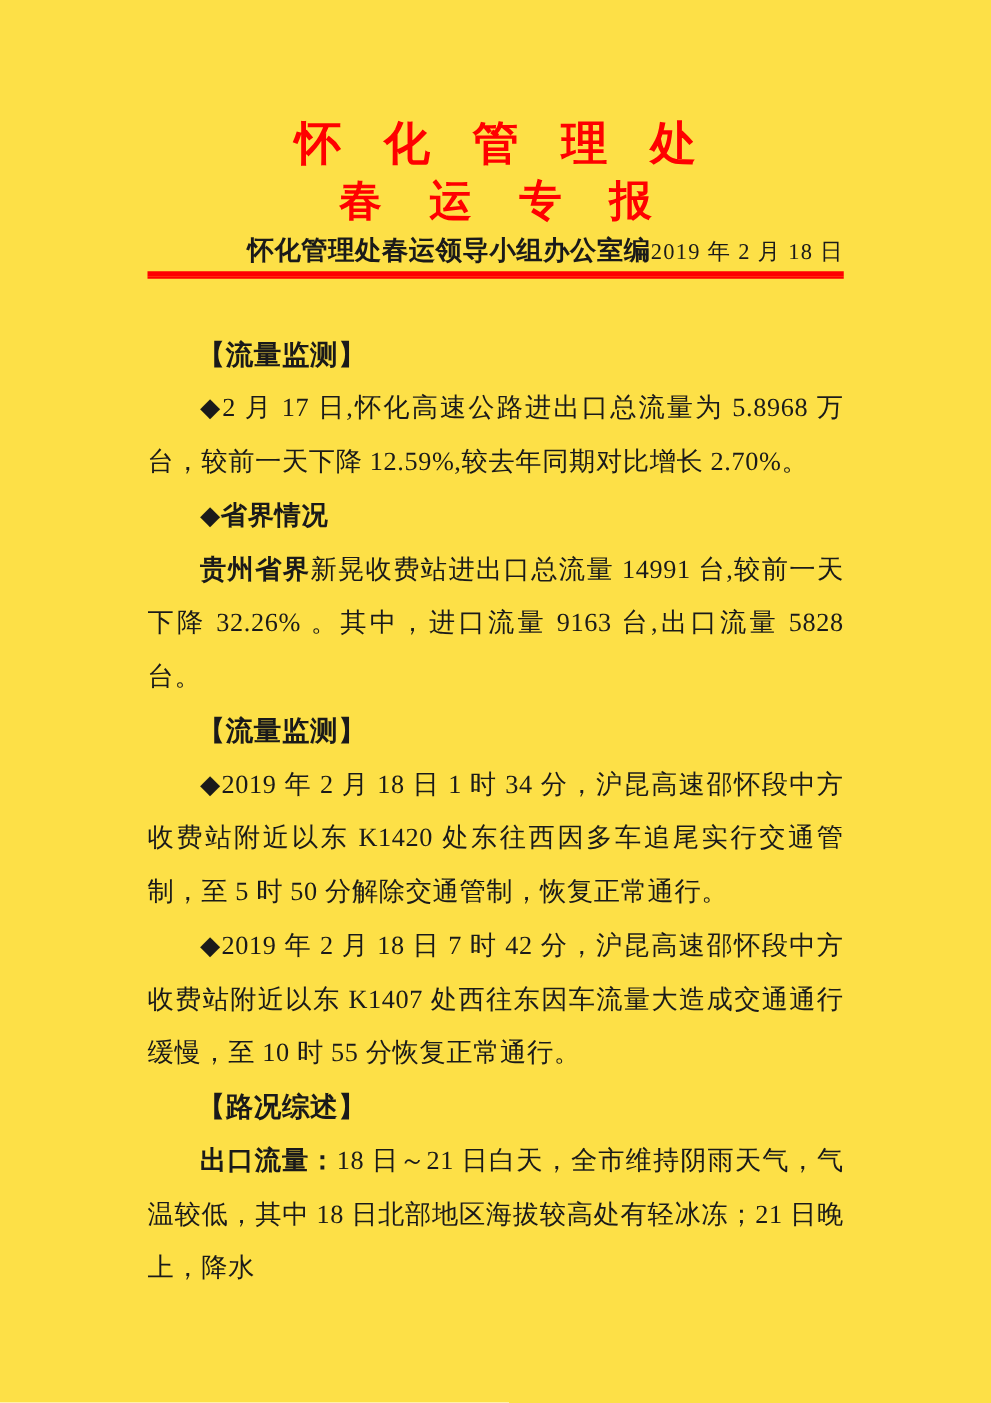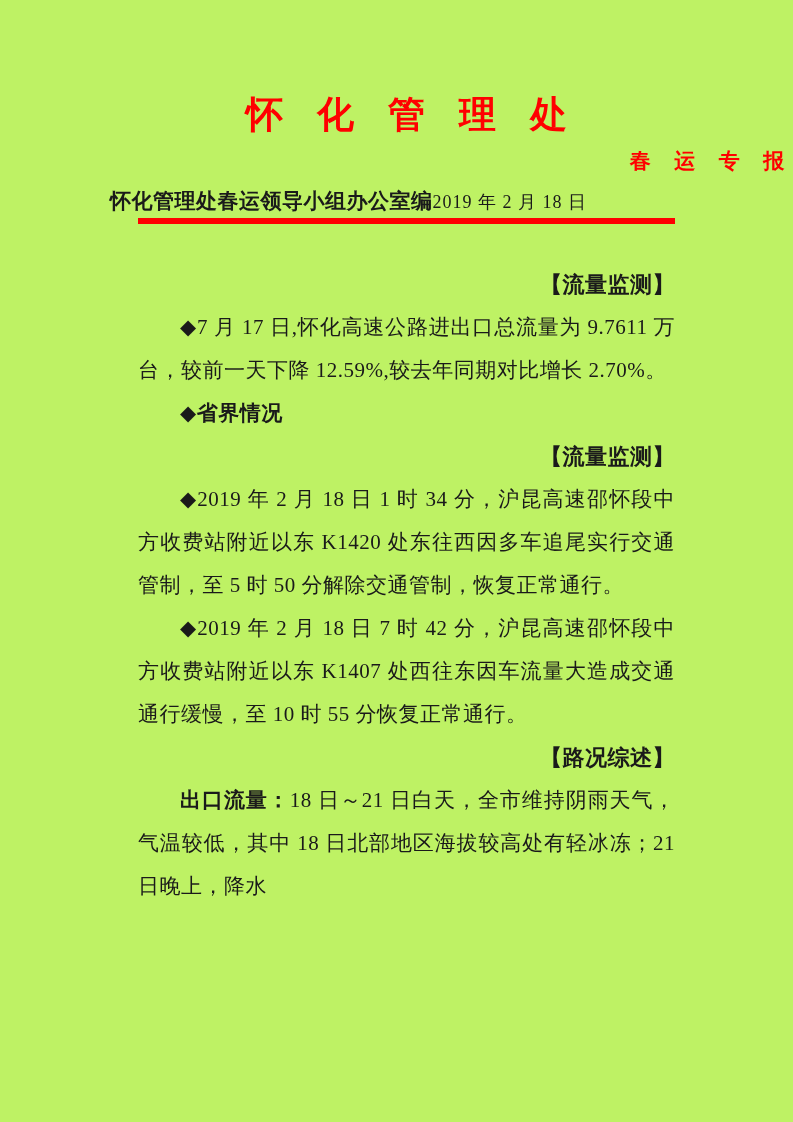--- a/index.html
+++ b/index.html
@@ -2,54 +2,53 @@
 <html><head>
 <meta charset="utf-8">
 <style>
   * { margin: 0; padding: 0; box-sizing: border-box; }
   html, body { background: #ffffff; }
   .page {
     position: relative;
     width: 793px;
     height: 1122px;
     margin: 0 auto;
-    background: #bef264;
+    background: #fde047;
     overflow: hidden;
     font-family: "Liberation Serif", "DejaVu Serif", serif;
     color: #1a1a1a;
-    padding-left: 20px;
   }
   .doc-title {
     margin-top: 92px;
     text-align: center;
     font-family: "Liberation Sans", "DejaVu Sans", sans-serif;
     font-weight: bold;
     font-size: 37px;
     line-height: 46px;
     color: #ff0000;
     letter-spacing: 0.32em;
     text-indent: 0.32em; 
     white-space: nowrap;
   }
   .doc-subtitle {
     margin-top: 4px;
-    text-align: right;
+    text-align: center;
     font-family: "Liberation Sans", "DejaVu Sans", sans-serif;
     font-weight: bold;
-    font-size: 21px;
+    font-size: 34px;
     line-height: 38px;
     color: #ff0000;
     letter-spacing: 0.42em;
     text-indent: 0.42em;
     white-space: nowrap;
   }
   .masthead {
-    margin: 8px 118px 0 90px;
+    margin: 8px 118px 0 50px;
     display: flex;
-    justify-content: flex-start;
+    justify-content: flex-end;
     align-items: baseline;
   }
   .issuer {
     font-family: "Liberation Sans", "DejaVu Sans", sans-serif;
     font-weight: bold;
     font-size: 21px;
     line-height: 26px;
     letter-spacing: 0.5px;
   }
   .issue-date {
@@ -69,21 +68,21 @@
     line-height: 43px;
     text-align: justify;
     letter-spacing: 0.5px;
   }
   .sec-heading {
     font-family: "Liberation Sans", "DejaVu Sans", sans-serif;
     font-weight: bold;
     font-size: 22px;
     line-height: 43px;
     text-indent: 1.82em;
-    text-align: right;
+    text-align: left;
     letter-spacing: 0.5px;
   }
   .para {
     text-indent: 2em;
   }
   .para .lead {
     font-weight: bold;
     margin-top: 36px;
   }
 </style>
@@ -100,24 +99,25 @@
     <span class="issuer">怀化管理处春运领导小组办公室编</span>
     <span class="issue-date">2019 年 2 月 18 日</span>
   </div>
 
   <div class="double-rule"></div>
 
   <div class="doc-body">
 
     <div class="sec-heading">【流量监测】</div>
 
-    <p class="para"><span class="lead"></span><span>◆7 月 17 日,怀化高速公路进出口总流量为 9.7611 万台，较前一天下降 12.59%,较去年同期对比增长 2.70%。</span></p>
+    <p class="para"><span class="lead"></span><span>◆2 月 17 日,怀化高速公路进出口总流量为 5.8968 万台，较前一天下降 12.59%,较去年同期对比增长 2.70%。</span></p>
 
     <p class="para"><span class="lead">◆省界情况</span><span></span></p>
 
+    <p class="para"><span class="lead">贵州省界</span><span>新晃收费站进出口总流量 14991 台,较前一天下降 32.26% 。其中，进口流量 9163 台,出口流量 5828 台。</span></p>
 
 
     <div class="sec-heading">【流量监测】</div>
 
     <p class="para"><span class="lead"></span><span>◆2019 年 2 月 18 日 1 时 34 分，沪昆高速邵怀段中方收费站附近以东 K1420 处东往西因多车追尾实行交通管制，至 5 时 50 分解除交通管制，恢复正常通行。</span></p>
 
     <p class="para"><span class="lead"></span><span>◆2019 年 2 月 18 日 7 时 42 分，沪昆高速邵怀段中方收费站附近以东 K1407 处西往东因车流量大造成交通通行缓慢，至 10 时 55 分恢复正常通行。</span></p>
 
     <div class="sec-heading">【路况综述】</div>
 

